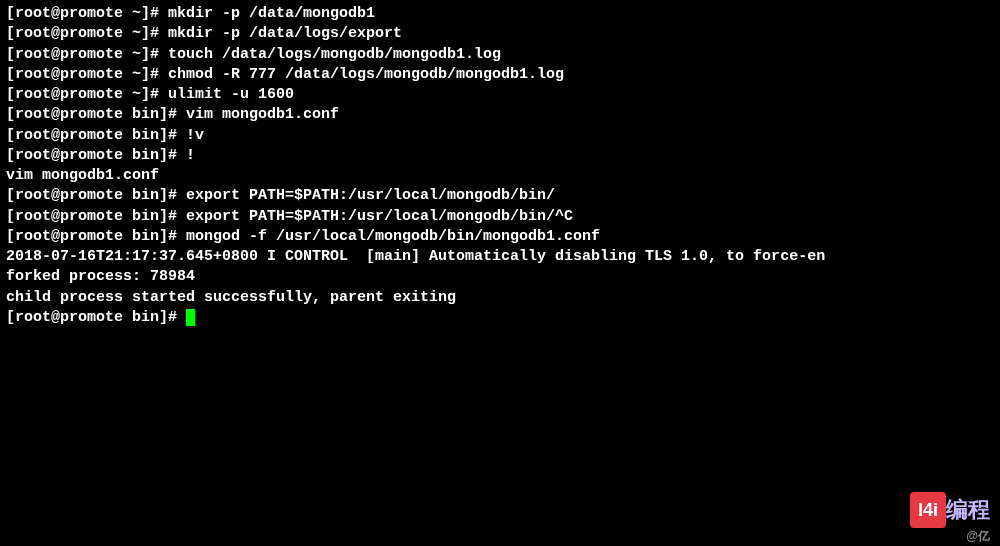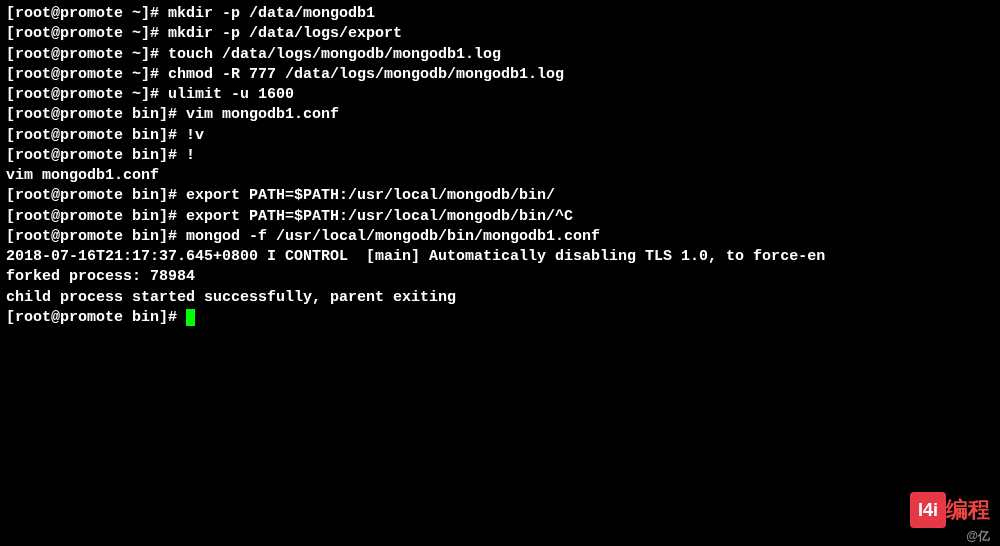--- a/index.html
+++ b/index.html
@@ -42,21 +42,21 @@
     .watermark-logo {
       background: #e63946;
       color: #ffffff;
       font-weight: bold;
       font-size: 18px;
       padding: 6px 8px;
       border-radius: 4px;
       font-family: sans-serif;
     }
     .watermark-text {
-      color: #ef4444;
+      color: #c4b5fd;
       font-size: 22px;
       font-weight: bold;
       font-family: "Microsoft YaHei", sans-serif;
     }
     .watermark-sub {
       position: absolute;
       right: 10px;
       bottom: 2px;
       color: #888;
       font-size: 12px;

